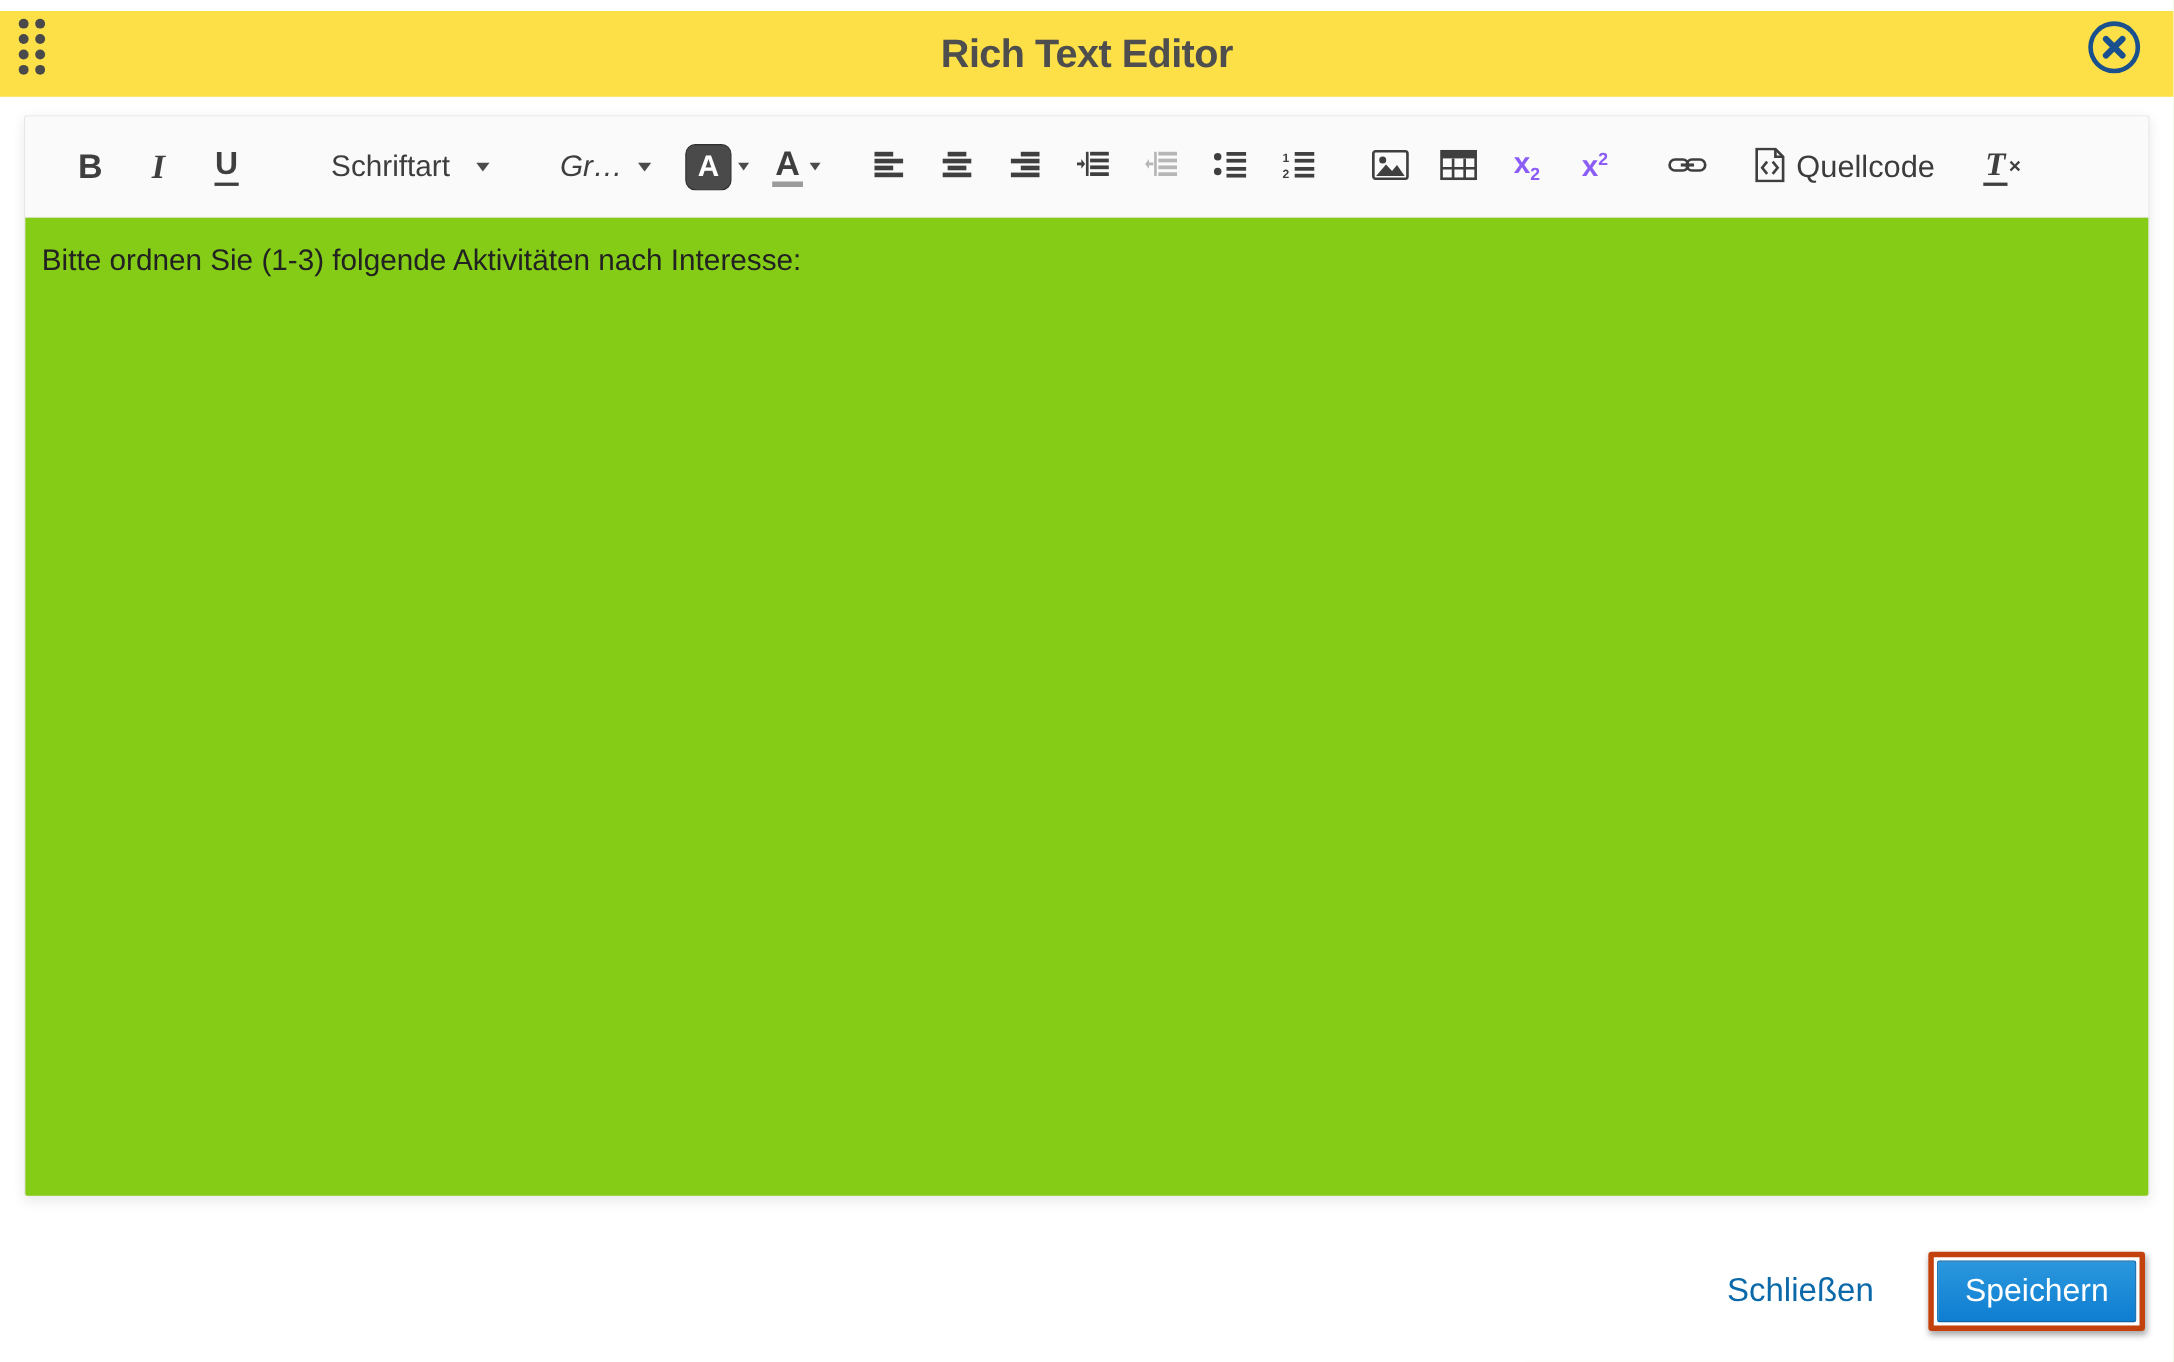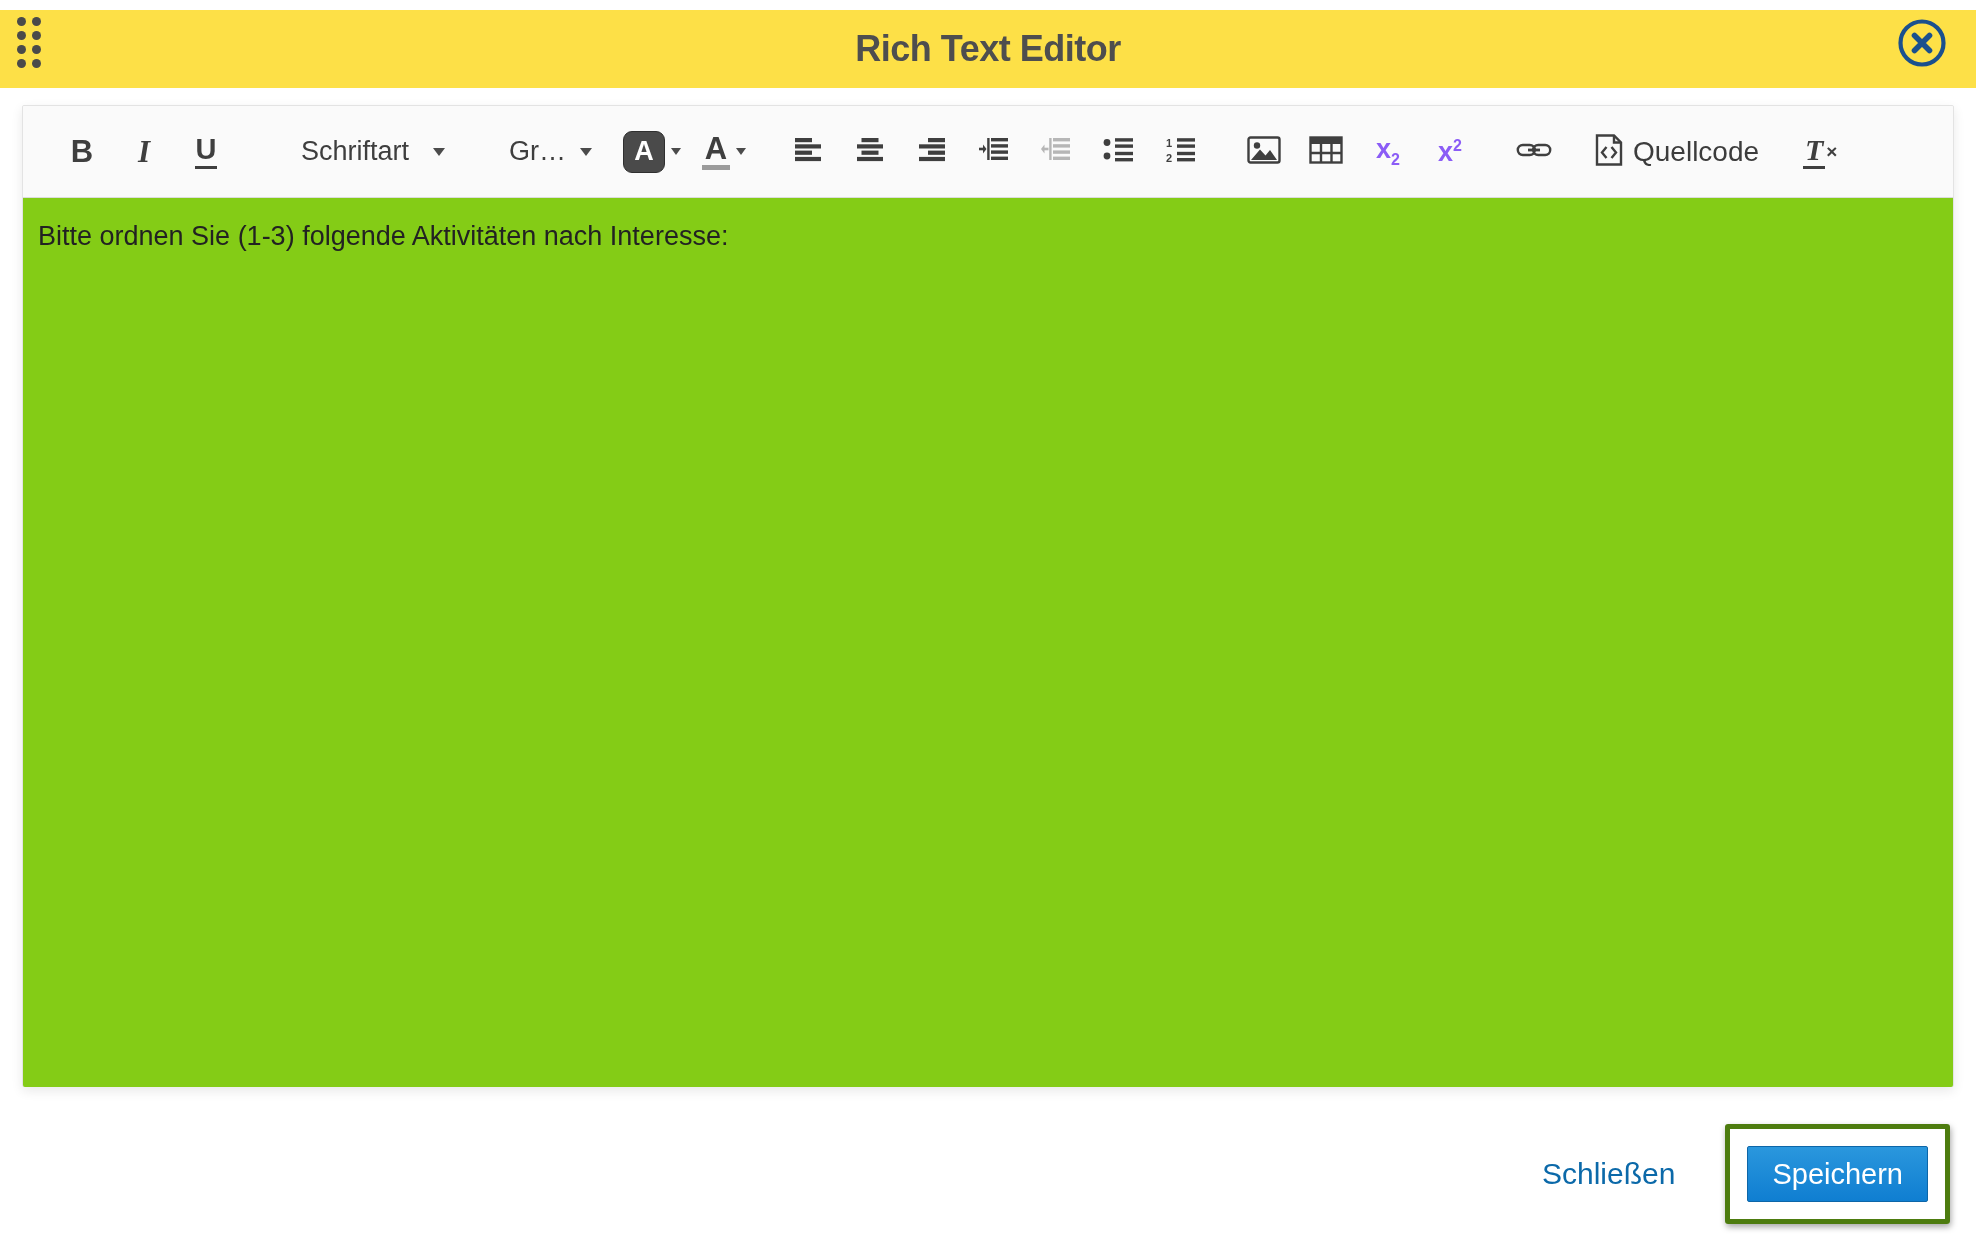--- a/index.html
+++ b/index.html
@@ -64,21 +64,21 @@
           vertical-align:-6px; }
 
   .editor-content { height:889px; background:#84cc16; padding:21px 15px;
                     cursor:text; border-radius:0 0 2px 2px; }
   .editor-content p { font-size:27px; color:#222222; line-height:1.3; }
 
   
   .footer { position:absolute; right:26px; top:1138px; height:72px;
             display:flex; align-items:center; gap:50px; }
   .close-link { font-size:30px; color:#0b69a9; text-decoration:none; cursor:pointer; }
-  .save-highlight { border:5px solid #4d7c0f; border-radius:3px; padding:17px;
+  .save-highlight { border:5px solid #c2410c; border-radius:3px; padding:3px;
                     box-shadow:1px 3px 6px rgba(0,0,0,0.35); }
   .save-btn { display:block; min-width:136px; height:56px; padding:0 24px;
               background:linear-gradient(#2a97dd, #0f7ed1);
               border:1px solid #0d66a8; border-radius:2px;
               color:#ffffff; font-size:29px; font-family:"Liberation Sans", sans-serif;
               cursor:pointer; }
   svg .st { stroke:#3f3f3f; fill:none; stroke-width:2.4; }
   svg .fl { fill:#3f3f3f; }
   .disabled svg .fl { fill:#b6b6b6; }
 </style>
@@ -120,21 +120,21 @@
       </button>
       <button class="tb-btn">
         <span class="glyph-u">U</span>
       </button>
 
       <button class="combo grp" style="width:178px;">
         <span class="combo-label">Schriftart</span>
         <span class="caret"></span>
       </button>
 
-      <button class="combo grp" style="width:114px; margin-left:30px;">
+      <button class="combo grp" style="width:114px; margin-left:30px;font-style:italic;">
         <span class="combo-label">Gr…</span>
         <span class="caret"></span>
       </button>
 
       <button class="tb-btn grp" style="margin-left:34px;">
         <span class="a-box">A</span>
         <span class="caret sm"></span>
       </button>
 
       <button class="tb-btn" style="margin-left:4px;">

